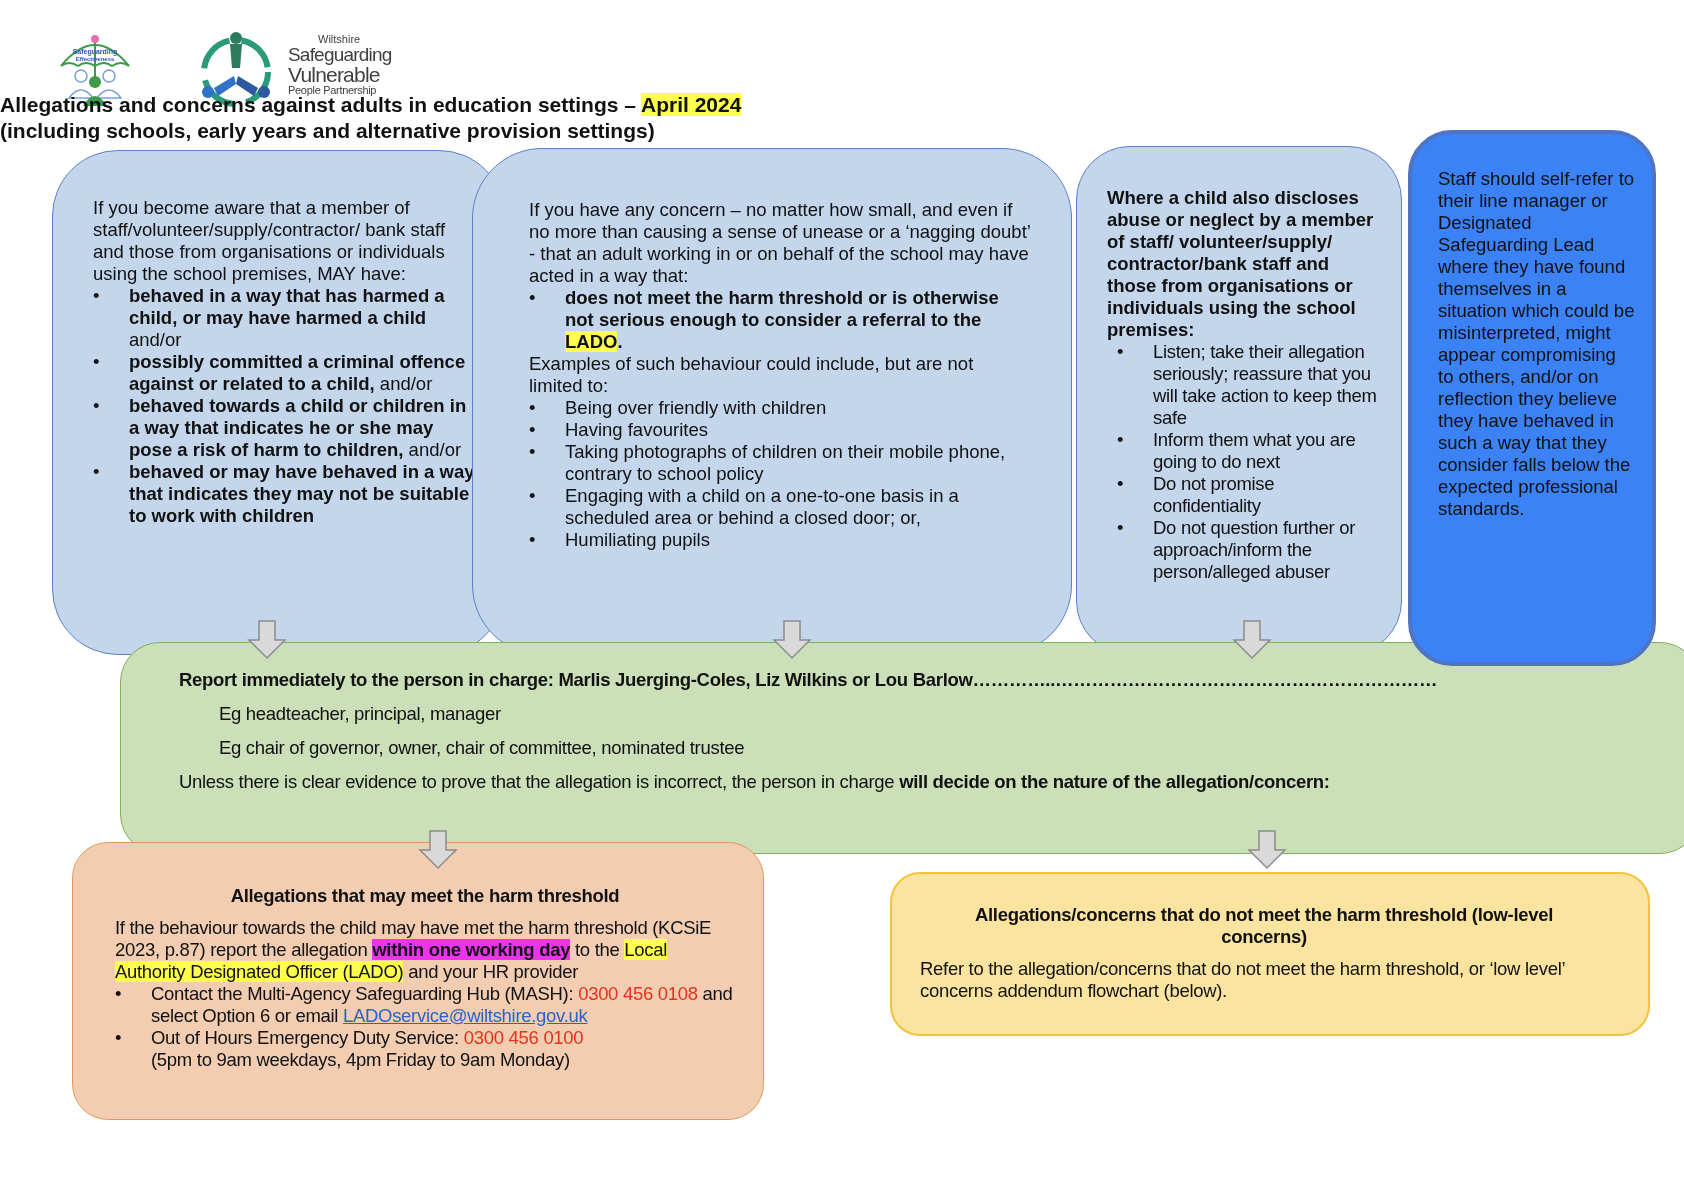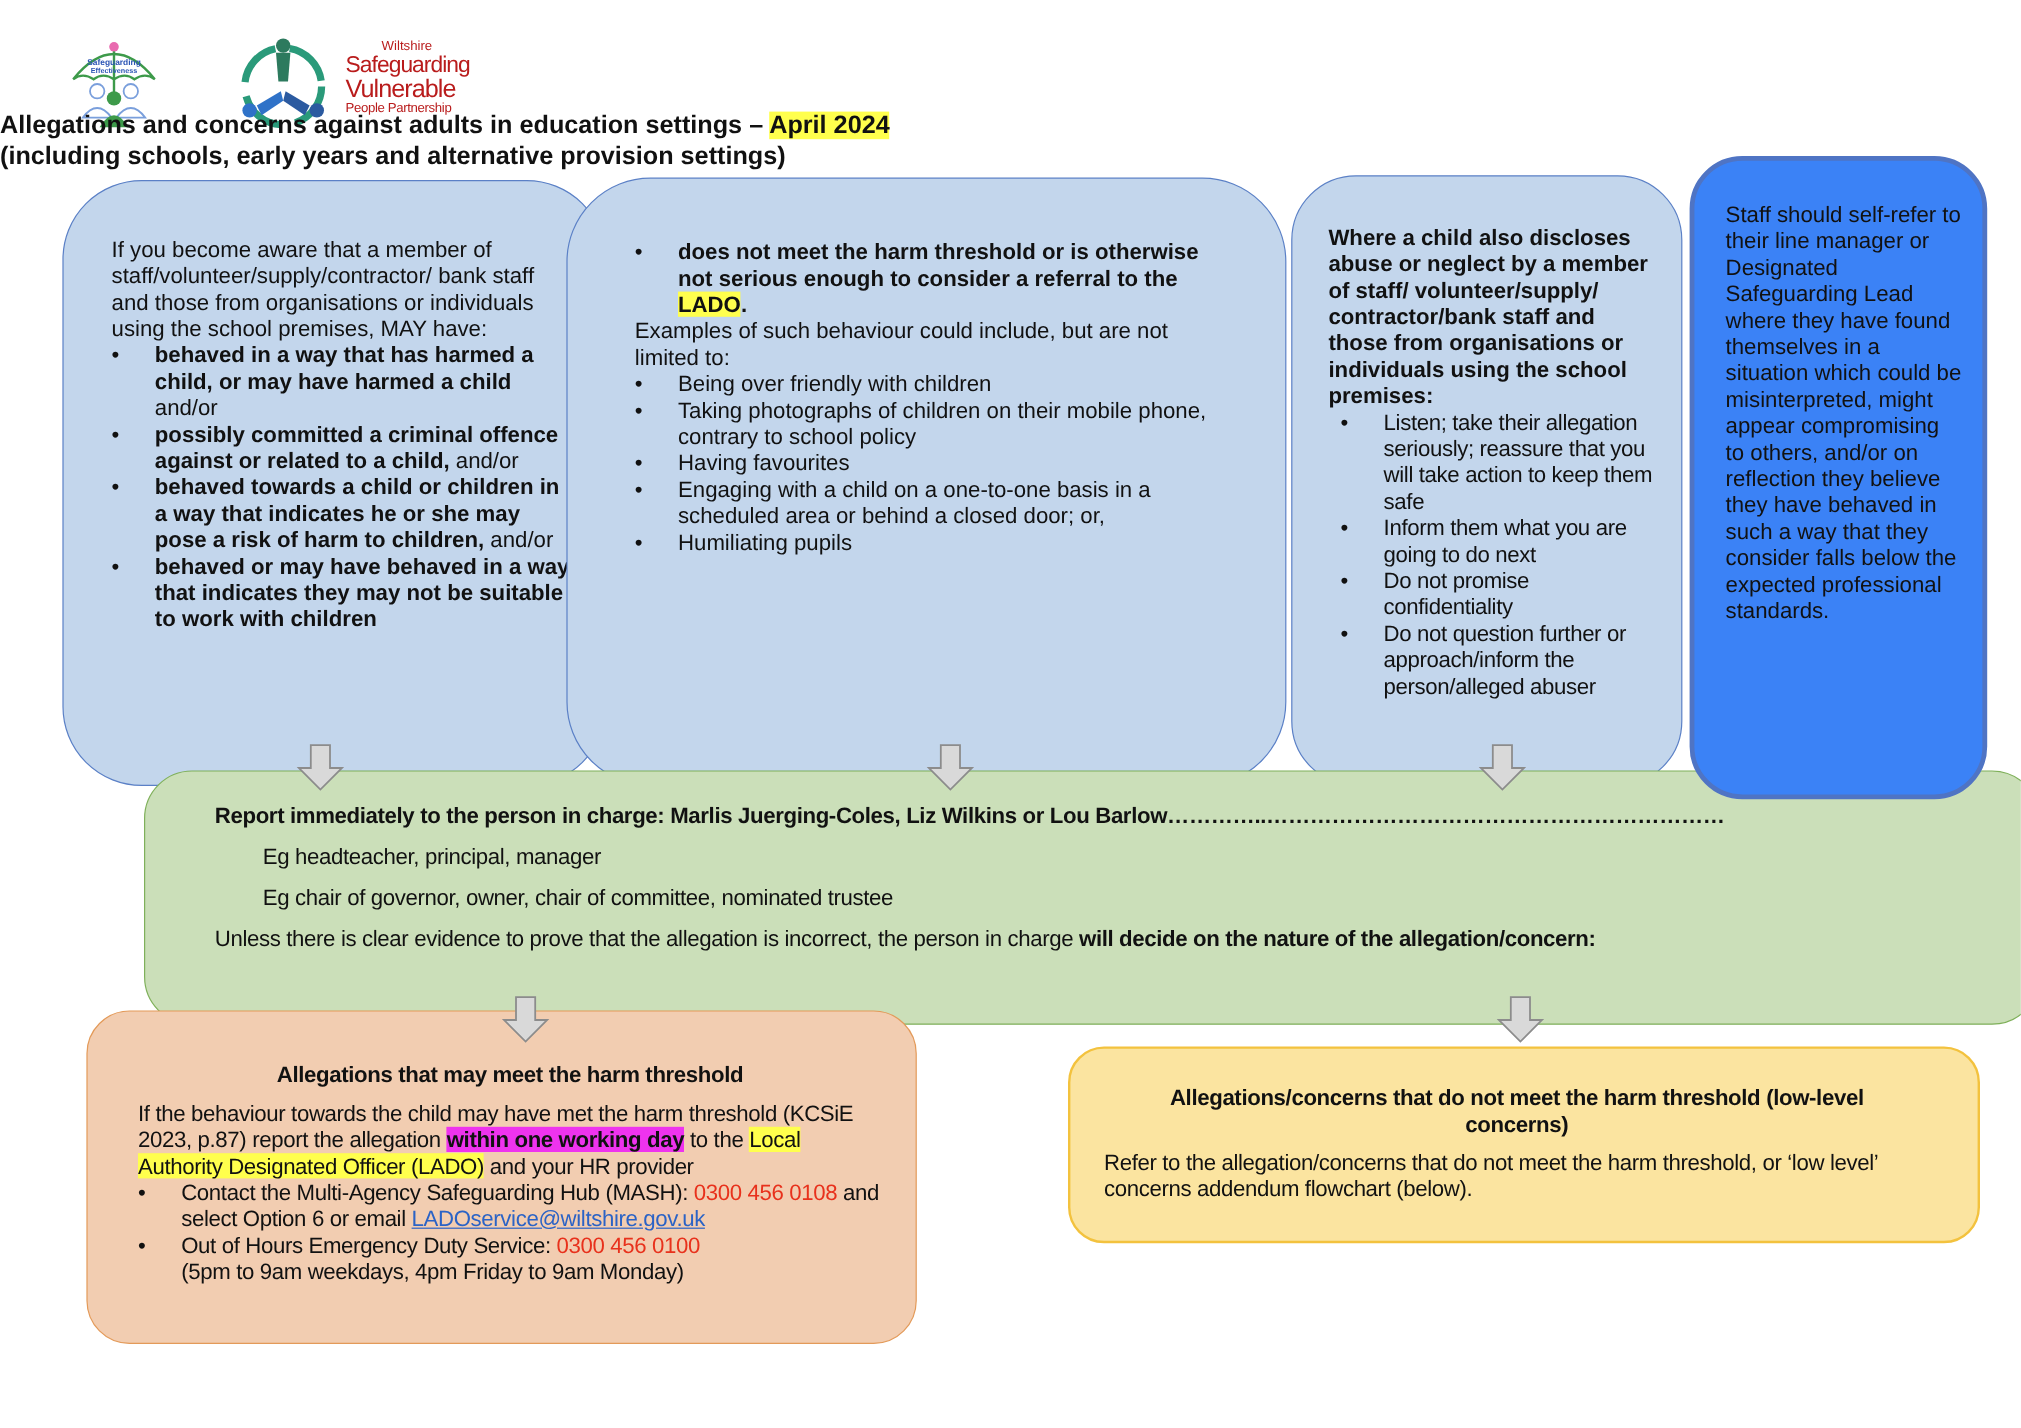--- a/index.html
+++ b/index.html
@@ -47,21 +47,21 @@
 <div class="abs" style="left:196px;top:28px;width:190px;height:82px;">
   <svg width="190" height="82" viewBox="0 0 190 82">
     <circle cx="40" cy="44" r="32" fill="none" stroke="#2a9a7a" stroke-width="6" stroke-dasharray="40 12"></circle>
     <circle cx="40" cy="10" r="6" fill="#2d7a5e"></circle>
     <path d="M34 16 L46 16 L44 40 L36 40Z" fill="#2d7a5e"></path>
     <circle cx="12" cy="64" r="6" fill="#2f72c8"></circle>
     <path d="M18 60 L38 48 L40 56 L22 68Z" fill="#2f72c8"></path>
     <circle cx="68" cy="64" r="6" fill="#2b5aa0"></circle>
     <path d="M62 60 L42 48 L40 56 L58 68Z" fill="#2b5aa0"></path>
   </svg>
-  <div class="abs" style="left:92px;top:6px;width:100px;color:#b91c1c;font-family:'Liberation Sans',sans-serif;line-height:1;">
+  <div class="abs" style="left:92px;top:6px;width:100px;color:#404040;font-family:'Liberation Sans',sans-serif;line-height:1;">
     <div style="font-size:11px;margin-left:30px;">Wiltshire</div>
     <div style="font-size:19px;letter-spacing:-0.8px;">Safeguarding</div>
     <div style="font-size:21px;letter-spacing:-0.8px;">Vulnerable</div>
     <div style="font-size:11px;letter-spacing:-0.3px;">People Partnership</div>
   </div>
 </div>
 
 <div class="abs title">
   <div><span>Allegations and concerns against adults in education settings – </span><span class="hl-y">April 2024</span></div>
   <div>(including schools, early years and alternative provision settings)</div>
@@ -71,28 +71,29 @@
   <div>If you become aware that a member of staff/volunteer/supply/contractor/ bank staff and those from organisations or individuals using the school premises, MAY have:</div>
   <ul class="bul">
     <li><b>behaved in a way that has harmed a child, or may have harmed a child</b><span> and/or</span></li>
     <li><b>possibly committed a criminal offence against or related to a child,</b><span> and/or</span></li>
     <li><b>behaved towards a child or children in a way that indicates he or she may pose a risk of harm to children,</b><span> and/or</span></li>
     <li><b>behaved or may have behaved in a way that indicates they may not be suitable to work with children</b><span></span></li>
   </ul>
 </div>
 
 <div class="box blue txt" style="left:472px;top:148px;width:600px;height:507px;border-radius:70px;padding:50px 40px 0 56px;">
+  <div>If you have any concern – no matter how small, and even if no more than causing a sense of unease or a ‘nagging doubt’ - that an adult working in or on behalf of the school may have acted in a way that:</div>
   <ul class="bul">
     <li><b>does not meet the harm threshold or is otherwise not serious enough to consider a referral to the </b><b class="hl-y">LADO</b><b>.</b></li>
   </ul>
   <div>Examples of such behaviour could include, but are not limited to:</div>
   <ul class="bul">
     <li>Being over friendly with children</li>
+    <li>Having favourites</li>
     <li>Taking photographs of children on their mobile phone, contrary to school policy</li>
-    <li>Having favourites</li>
     <li>Engaging with a child on a one-to-one basis in a scheduled area or behind a closed door; or,</li>
     <li>Humiliating pupils</li>
   </ul>
 </div>
 
 <div class="box blue txt" style="left:1076px;top:146px;width:326px;height:509px;border-radius:54px;padding:40px 20px 0 30px;">
   <div style="font-weight:bold;">Where a child also discloses abuse or neglect by a member of staff/ volunteer/supply/ contractor/bank staff and those from organisations or individuals using the school premises:</div>
   <ul class="bul narrow" style="padding-left:10px;">
     <li>Listen; take their allegation seriously; reassure that you will take action to keep them safe</li>
     <li>Inform them what you are going to do next</li>

